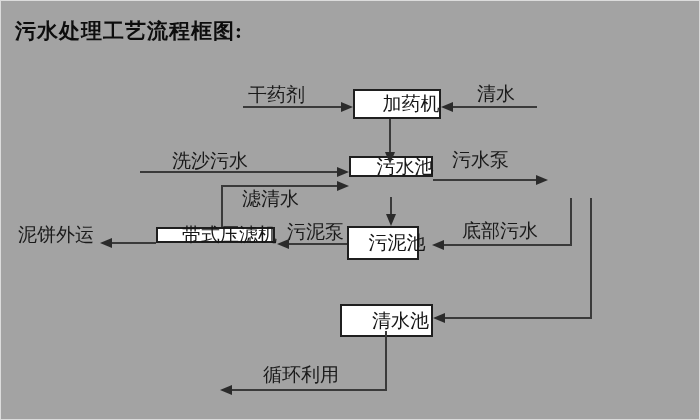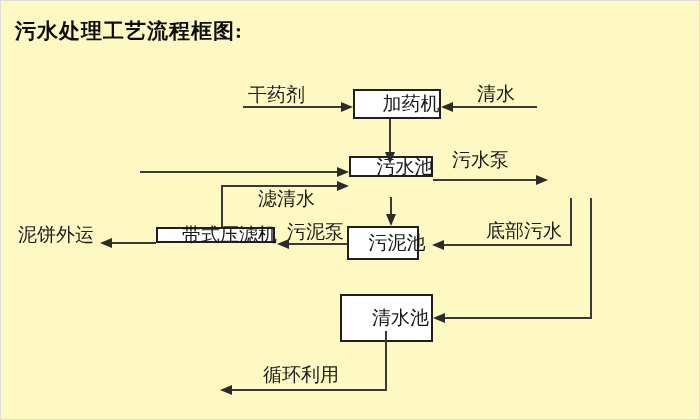--- a/index.html
+++ b/index.html
@@ -1,19 +1,19 @@
 <!DOCTYPE html>
 <html><head>
 <meta charset="utf-8">
 <style>
   html,body{margin:0;padding:0;background:#ffffff;}
   .canvas{
     position:relative;
     width:700px;height:420px;
-    background:#fef9c3;
+    background:#a3a3a3;
     box-shadow: inset 0 0 0 1px #dcdcdc;
     font-family:"Liberation Serif","DejaVu Serif",serif;
     color:#111111;
     overflow:hidden;
   }
   .page-title{
     position:absolute;left:15px;top:17px;
     font-size:21px;font-weight:bold;color:#0d0d0d;
     letter-spacing:1px;white-space:nowrap;
   }
@@ -44,27 +44,28 @@
 <body>
 
 <div class="canvas">
 
   <div class="page-title">污水处理工艺流程框图:</div>
 
   <div class="node" style="left:353px;top:89px;width:88px;height:30px">加药机</div>
   <div class="node" style="left:349px;top:156px;width:84px;height:21px">污水池</div>
   <div class="node" style="left:347px;top:226px;width:72px;height:34px">污泥池</div>
   <div class="node" style="left:156px;top:227px;width:119px;height:16px">带式压滤机</div>
-  <div class="node" style="left:340px;top:294px;width:93px;height:48px">清水池</div>
+  <div class="node" style="left:340px;top:304px;width:93px;height:33px">清水池</div>
 
   <div class="flow-label" style="left:248px;top:85px">干药剂</div>
   <div class="flow-label" style="left:477px;top:84px">清水</div>
-  <div class="flow-label" style="left:258px;top:189px">滤清水</div>
+  <div class="flow-label" style="left:172px;top:151px">洗沙污水</div>
+  <div class="flow-label" style="left:242px;top:189px">滤清水</div>
   <div class="flow-label" style="left:452px;top:150px">污水泵</div>
-  <div class="flow-label" style="left:486px;top:221px">底部污水</div>
+  <div class="flow-label" style="left:462px;top:221px">底部污水</div>
   <div class="flow-label" style="left:287px;top:222px">污泥泵</div>
   <div class="flow-label" style="left:18px;top:225px">泥饼外运</div>
   <div class="flow-label" style="left:263px;top:365px">循环利用</div>
 
   <div class="hline" style="left:243px;top:106px;width:99px"></div>
   <div class="arr arr-r" style="left:341px;top:102px"></div>
 
   <div class="hline" style="left:452px;top:106px;width:85px"></div>
   <div class="arr arr-l" style="left:441px;top:102px"></div>
 

